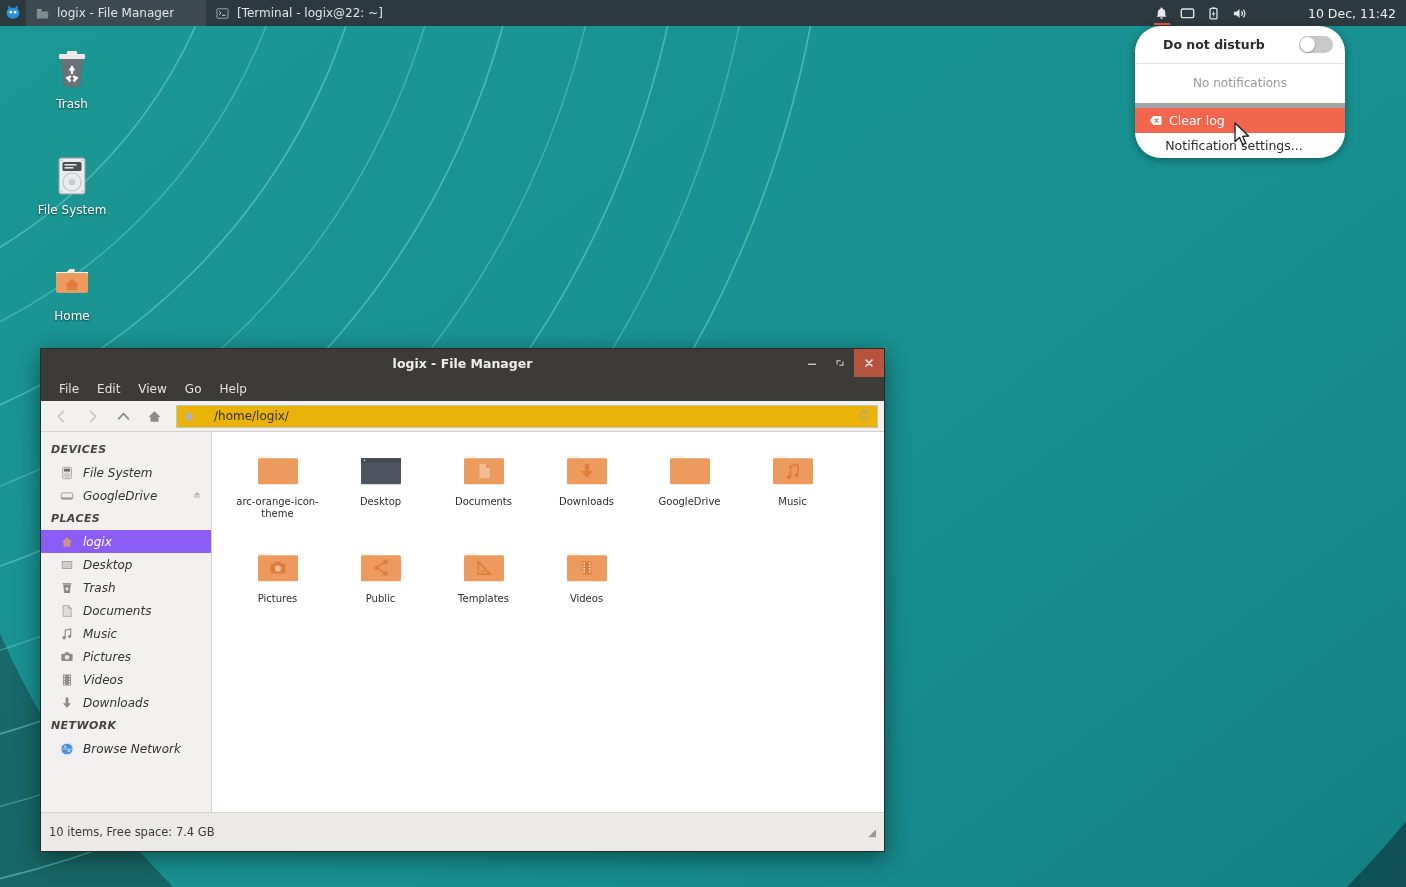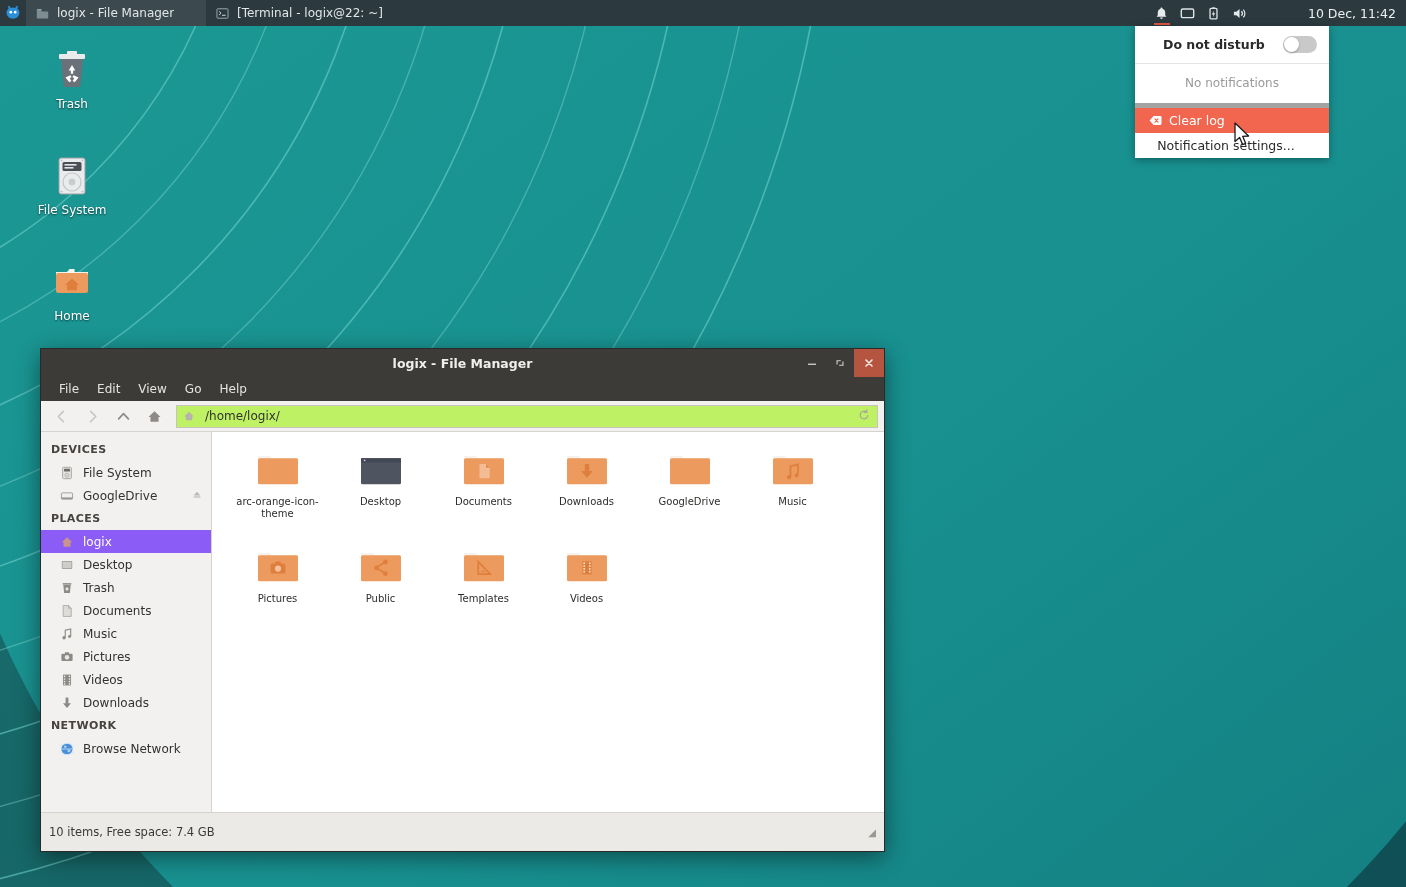--- a/index.html
+++ b/index.html
@@ -77,26 +77,27 @@
   .desk-icon .cap {
     font-size: 12px; color: #ffffff;
     text-shadow: 0 1px 2px rgba(0,0,0,.65);
     text-align: center; line-height: 1.15;
   }
 
   
   #notif-popup {
     position: absolute;
     left: 1135px; top: 26px;
-    width: 194px;
+    width: 210px;
     background: #ffffff;
     box-shadow: 0 2px 8px rgba(0,0,0,.35);
     z-index: 70;
     font-size: 12px;
     color: #2b2b2b;
+    border-radius: 26px;
   }
   #notif-popup .dnd-row {
     display: flex; align-items: center; justify-content: space-between;
     padding: 10px 12px 10px 28px;
     border-bottom: 1px solid #e3e3e3;
   }
   #notif-popup .dnd-label { font-weight: bold; font-size: 12.5px; }
   .toggle {
     width: 34px; height: 17px; border-radius: 9px;
     background: #c9c9c9; position: relative; flex: 0 0 auto;
@@ -166,36 +167,37 @@
     border-bottom: 1px solid #d6d3ce;
     display: flex; align-items: center; gap: 2px;
     padding: 0 6px; flex: 0 0 auto;
   }
   .tool-btn {
     width: 29px; height: 25px;
     display: flex; align-items: center; justify-content: center;
   }
   #path-entry {
     flex: 1 1 auto; height: 23px; margin-left: 5px;
-    background: #bef264; border: 1px solid #c7c3bd;
-    display: flex; align-items: center; gap: 10px;
+    background: #eab308; border: 1px solid #c7c3bd;
+    display: flex; align-items: center; gap: 19px;
     padding: 0 6px;
     font-size: 12px; color: #32312f;
   }
   #path-entry .reload { margin-left: auto; }
 
   #fm-body { flex: 1 1 auto; display: flex; min-height: 0; }
 
   #fm-sidebar {
     width: 171px; background: #f2f1f0;
     border-right: 1px solid #d6d3ce;
     padding-top: 6px;
     font-size: 12px; color: #333230;
     flex: 0 0 auto;
     overflow: hidden;
+    font-style: italic;
   }
   .side-head {
     font-size: 11px; font-weight: bold; color: #46433f;
     letter-spacing: .4px;
     padding: 5px 0 5px 10px;
   }
   .side-item {
     display: flex; align-items: center; gap: 8px;
     height: 23px; padding-left: 18px; padding-right: 8px;
     font-size: 12px; color: #333230;

